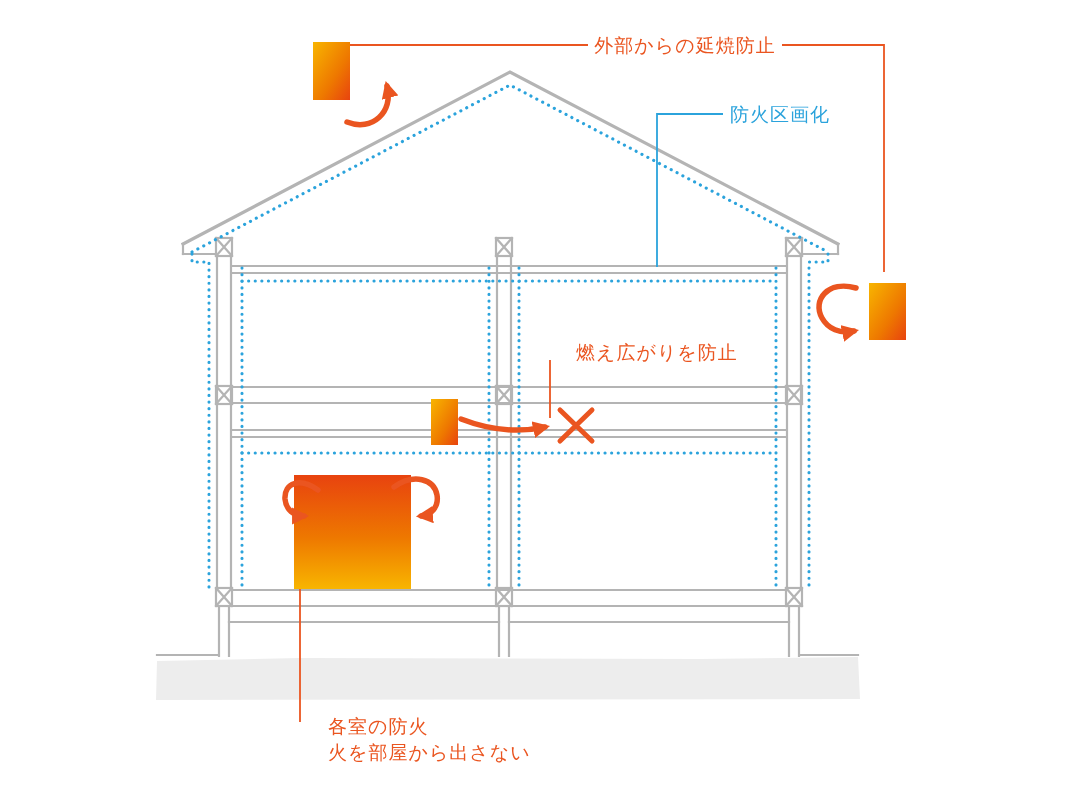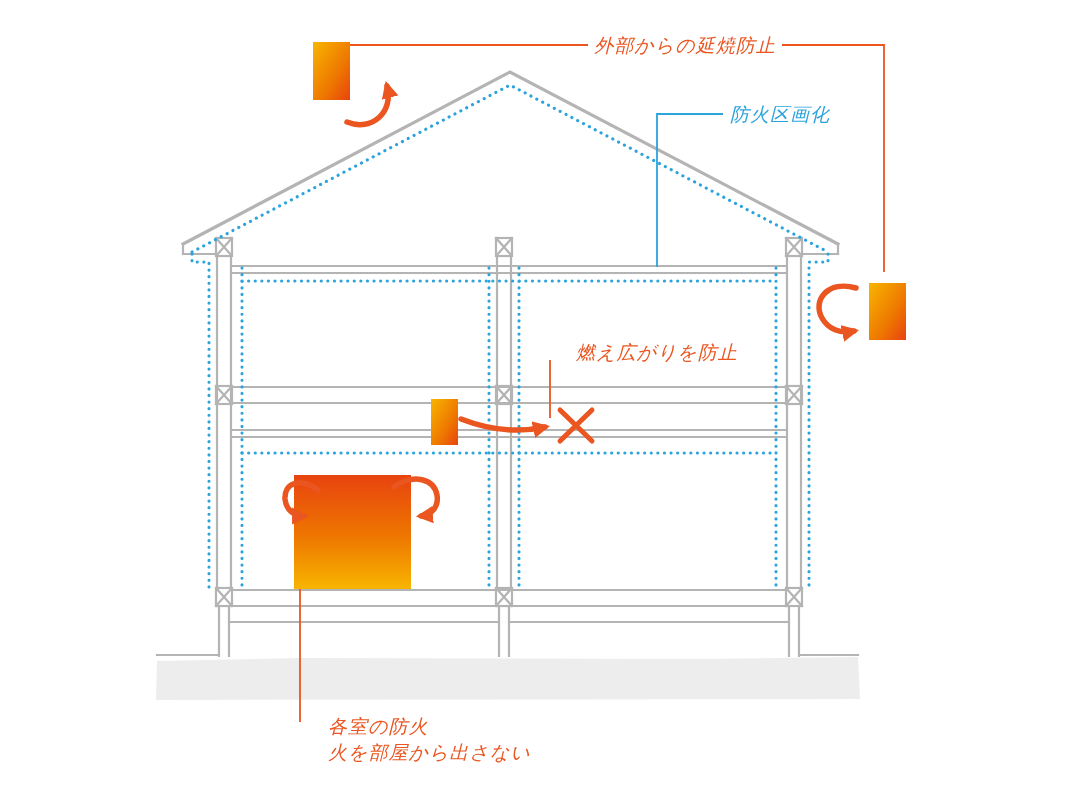--- a/index.html
+++ b/index.html
@@ -8,21 +8,21 @@
     --structure-gray:#b4b4b4;
     --ground-gray:#ededed;
     --flame-yellow:#f8b500;
     --flame-orange:#ee7800;
     --flame-red:#e8430f;
     --background:#ffffff;
   }
   html,body{margin:0;padding:0;background:var(--background);}
   .canvas{
     width:1067px;height:800px;position:relative;background:var(--background);
-    font-family:"DejaVu Sans", sans-serif;overflow:hidden;font-style:italic;
+    font-family:"DejaVu Sans", sans-serif;overflow:hidden;
   }
   svg{display:block;}
   .struct{stroke:var(--structure-gray);stroke-width:3.2;fill:none;stroke-linecap:square;}
   .structline{stroke:var(--structure-gray);stroke-width:2.2;fill:none;stroke-linecap:square;}
   .dots{stroke:var(--accent-blue);stroke-width:3.1;fill:none;stroke-dasharray:0.1 6.5;stroke-linecap:round;}
   .leader-o{stroke:var(--accent-orange);stroke-width:1.8;fill:none;}
   .leader-b{stroke:var(--accent-blue);stroke-width:1.8;fill:none;}
   .arrow{stroke:var(--accent-orange);stroke-width:5.5;fill:none;stroke-linecap:round;}
   .xmark{stroke:var(--accent-orange);stroke-width:5;fill:none;stroke-linecap:round;}
   .ground{fill:var(--ground-gray);stroke:none;}

